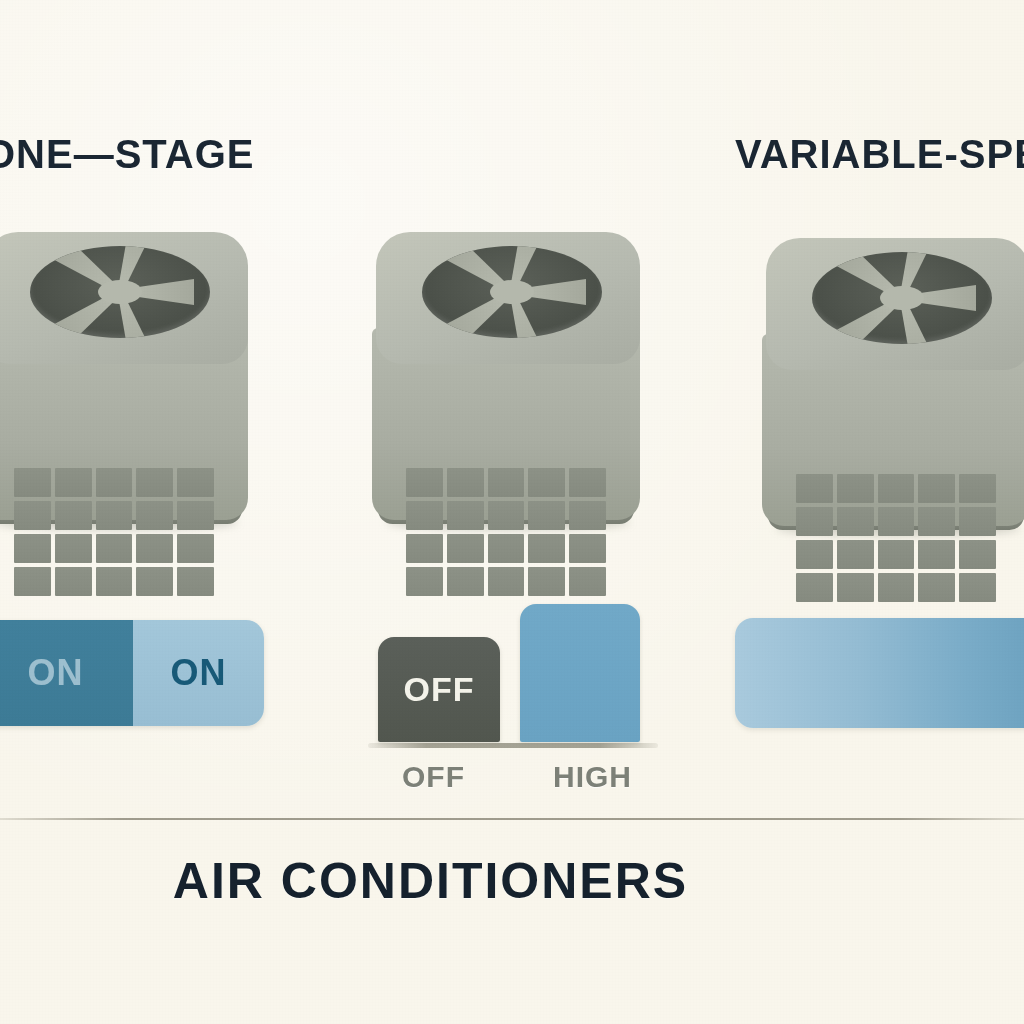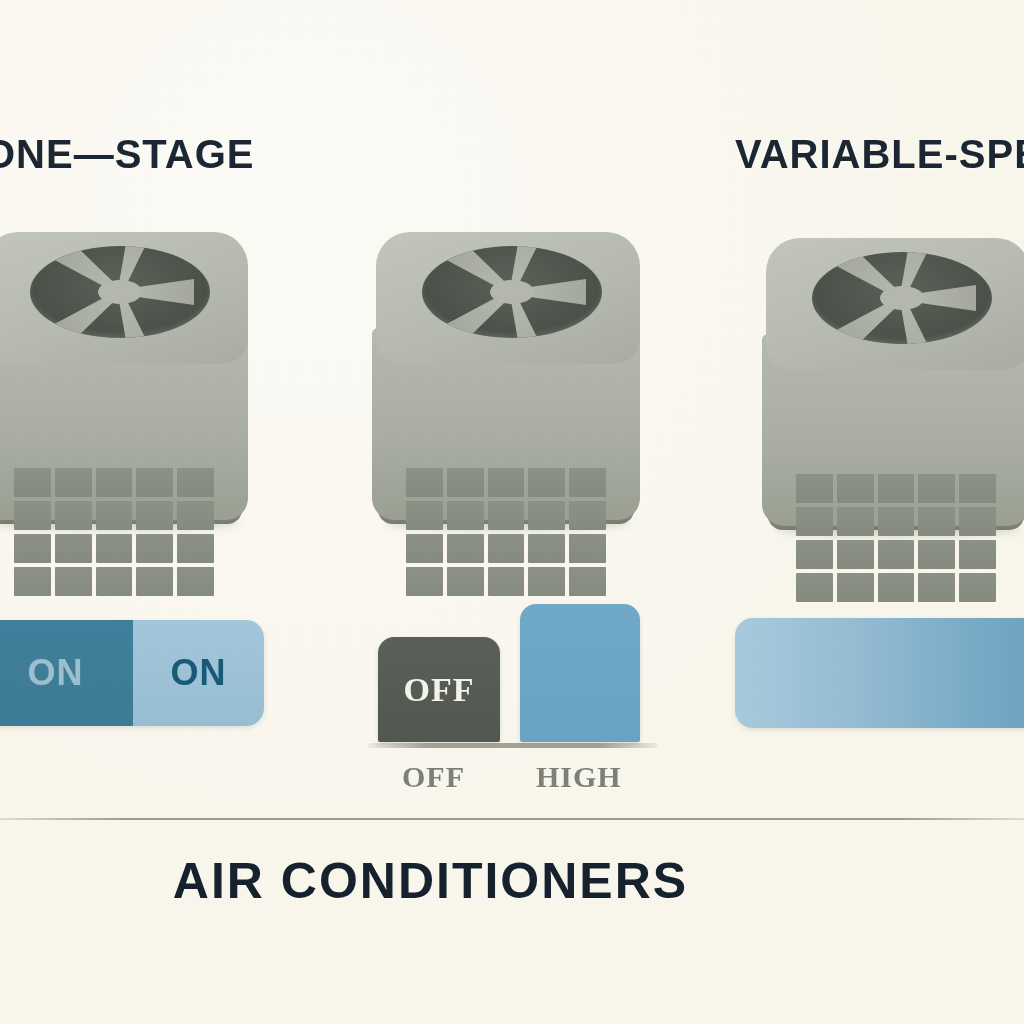--- a/index.html
+++ b/index.html
@@ -173,21 +173,20 @@
     color: #185a78;
   }
 
   
   #chart-two-stage {
     position: absolute;
     left: 360px;
     top: 575px;
     width: 310px;
     height: 225px;
-    font-family: Liberation Serif, serif;
   }
   .bar {
     position: absolute;
     bottom: 58px;
     border-radius: 16px 16px 2px 2px;
     display: flex;
     align-items: center;
     justify-content: center;
     font-size: 34px;
     font-weight: bold;
@@ -220,21 +219,21 @@
   .bar-label {
     position: absolute;
     bottom: 6px;
     font-size: 30px;
     font-weight: bold;
     letter-spacing: 1px;
     color: #7d8178;
     text-shadow: 0 1px 0 rgba(255,255,255,0.7);
   }
   #bar-label-off  { left: 42px; }
-  #bar-label-high { left: 176px; }
+  #bar-label-high { left: 193px; }
 
   
   #gradient-variable-speed {
     position: absolute;
     left: 735px;
     top: 618px;
     width: 310px;
     height: 110px;
     border-radius: 18px;
     background: linear-gradient(90deg, #a9cadd 0%, #94bcd3 40%, #7aacc8 75%, #6ba1bf 100%);

